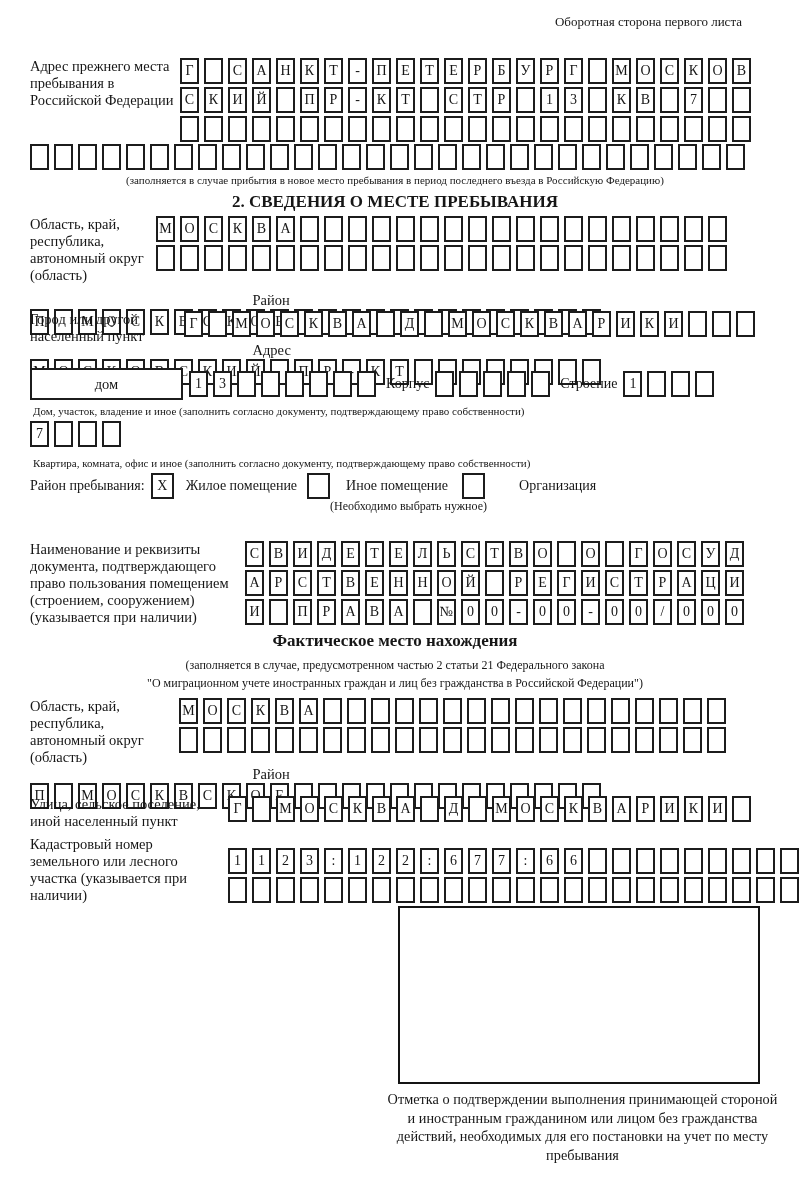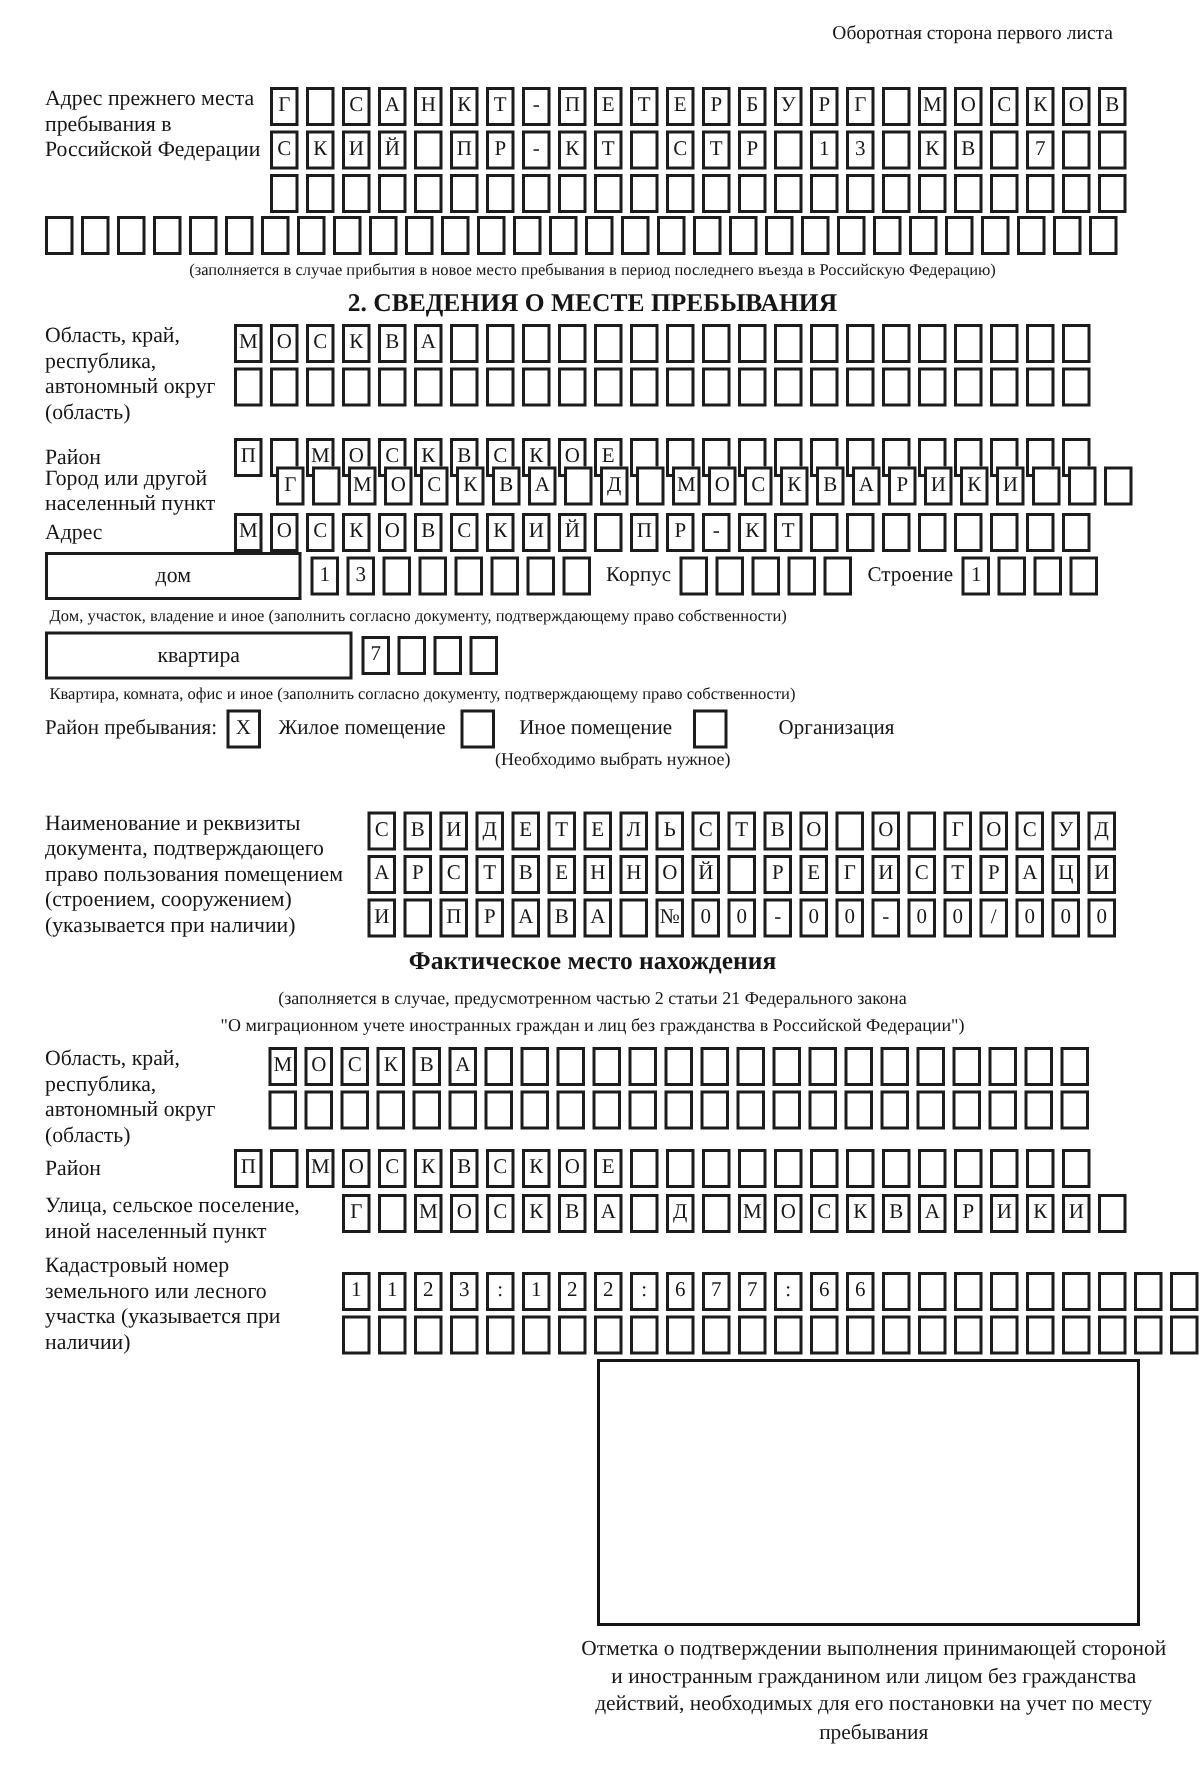--- a/index.html
+++ b/index.html
@@ -1,21 +1,21 @@
 <!DOCTYPE html>
 <html><head>
 <meta charset="utf-8">
 <style>
   *{margin:0;padding:0;box-sizing:border-box;}
   html,body{background:#ffffff;}
   body{width:800px;height:1180px;position:relative;overflow:hidden;
        color:#161616;font-family:"Liberation Serif","DejaVu Serif",serif;}
   .abs{position:absolute;}
   .field{display:flex;align-items:flex-start;}
-  .field.mid{align-items:center;}
+  .field.mid{align-items:center;flex-direction:column;}
   .label{font-size:14.5px;line-height:17px;flex:none;}
   .rows{display:flex;flex-direction:column;gap:3px;flex:none;}
   .cells{display:flex;gap:5px;flex:none;}
   .cell{flex:none;width:19px;height:26px;border:2px solid #1c1c1c;background:#fff;
         display:flex;align-items:center;justify-content:center;
         font-size:14px;line-height:1;}
   .cell.big{width:23px;}
   .rect{border:2px solid #1c1c1c;height:32px;display:flex;align-items:center;
         justify-content:center;font-size:14.5px;flex:none;background:#fff;}
   .center{left:30px;width:730px;text-align:center;}
@@ -294,21 +294,21 @@
       <span class="cell"></span>
       <span class="cell"></span>
       <span class="cell"></span>
       <span class="cell"></span>
       <span class="cell"></span>
       <span class="cell"></span>
     </div>
 </div>
 
 <div class="abs rowflex" style="top:368px;left:30px">
-  <div class="rect" style="width:171px">
+  <div class="rect" style="width:153px">
       <span>дом</span>
     </div>
   <div class="cells">
       <span class="cell">1</span>
       <span class="cell">3</span>
       <span class="cell"></span>
       <span class="cell"></span>
       <span class="cell"></span>
       <span class="cell"></span>
       <span class="cell"></span>
@@ -326,23 +326,20 @@
   <div class="cells">
       <span class="cell">1</span>
       <span class="cell"></span>
       <span class="cell"></span>
       <span class="cell"></span>
     </div>
 </div>
 <div class="abs small" style="top:404px;left:33px">Дом, участок, владение и иное (заполнить согласно документу, подтверждающему право собственности)</div>
 
 <div class="abs rowflex" style="top:421px;left:30px">
-  <div class="rect" style="width:205px">
-      <span>квартира</span>
-    </div>
   <div class="cells">
       <span class="cell">7</span>
       <span class="cell"></span>
       <span class="cell"></span>
       <span class="cell"></span>
     </div>
 </div>
 <div class="abs small" style="top:456px;left:33px">Квартира, комната, офис и иное (заполнить согласно документу, подтверждающему право собственности)</div>
 
 <div class="abs rowflex" style="top:473px;left:30px">

